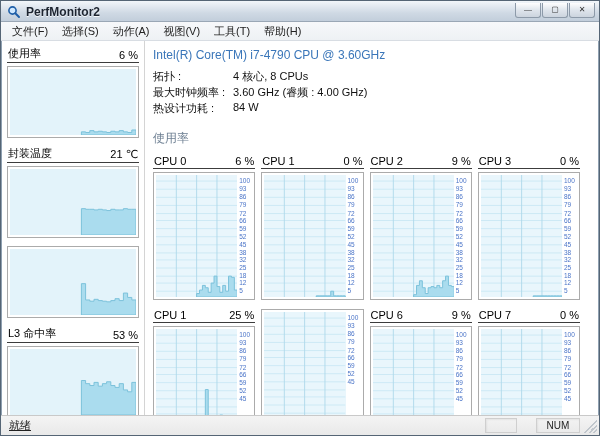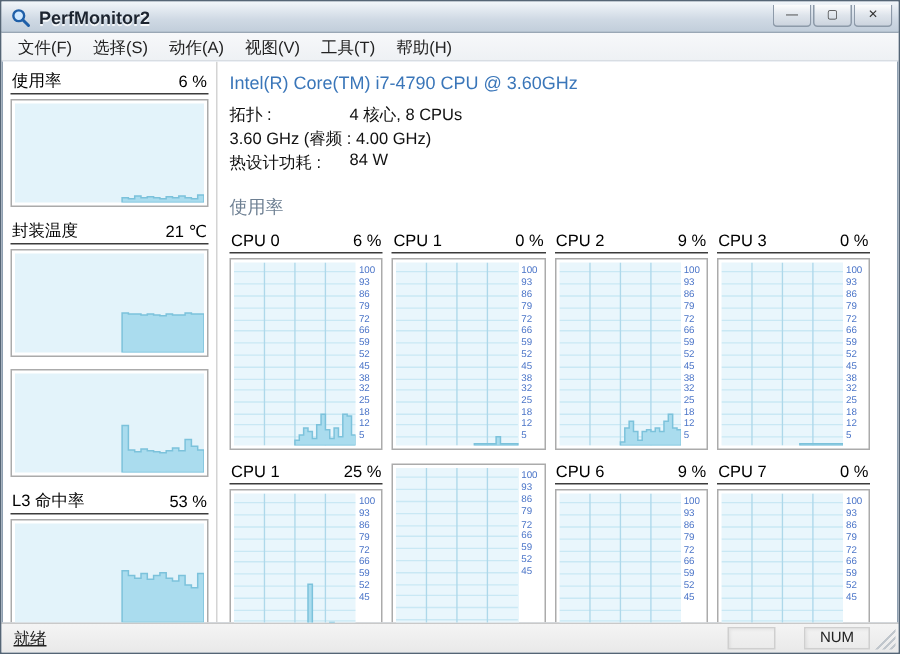--- a/index.html
+++ b/index.html
@@ -123,20 +123,21 @@
         </div>
       </div>
     <div class="main">
       <div class="cpu-name">Intel(R) Core(TM) i7-4790 CPU @ 3.60GHz</div>
       <div id="infoRows">
           <div class="info-row">
             <span class="info-label">拓扑 :</span>
             <span>4 核心, 8 CPUs</span>
           </div>
           <div class="info-row">
+            <span class="info-label">最大时钟频率 :</span>
             <span>3.60 GHz (睿频 : 4.00 GHz)</span>
           </div>
           <div class="info-row">
             <span class="info-label">热设计功耗 :</span>
             <span>84 W</span>
           </div>
         </div>
       <div class="section-title">使用率</div>
       <div class="cpu-grid" id="cpuGrid">
           <div>

